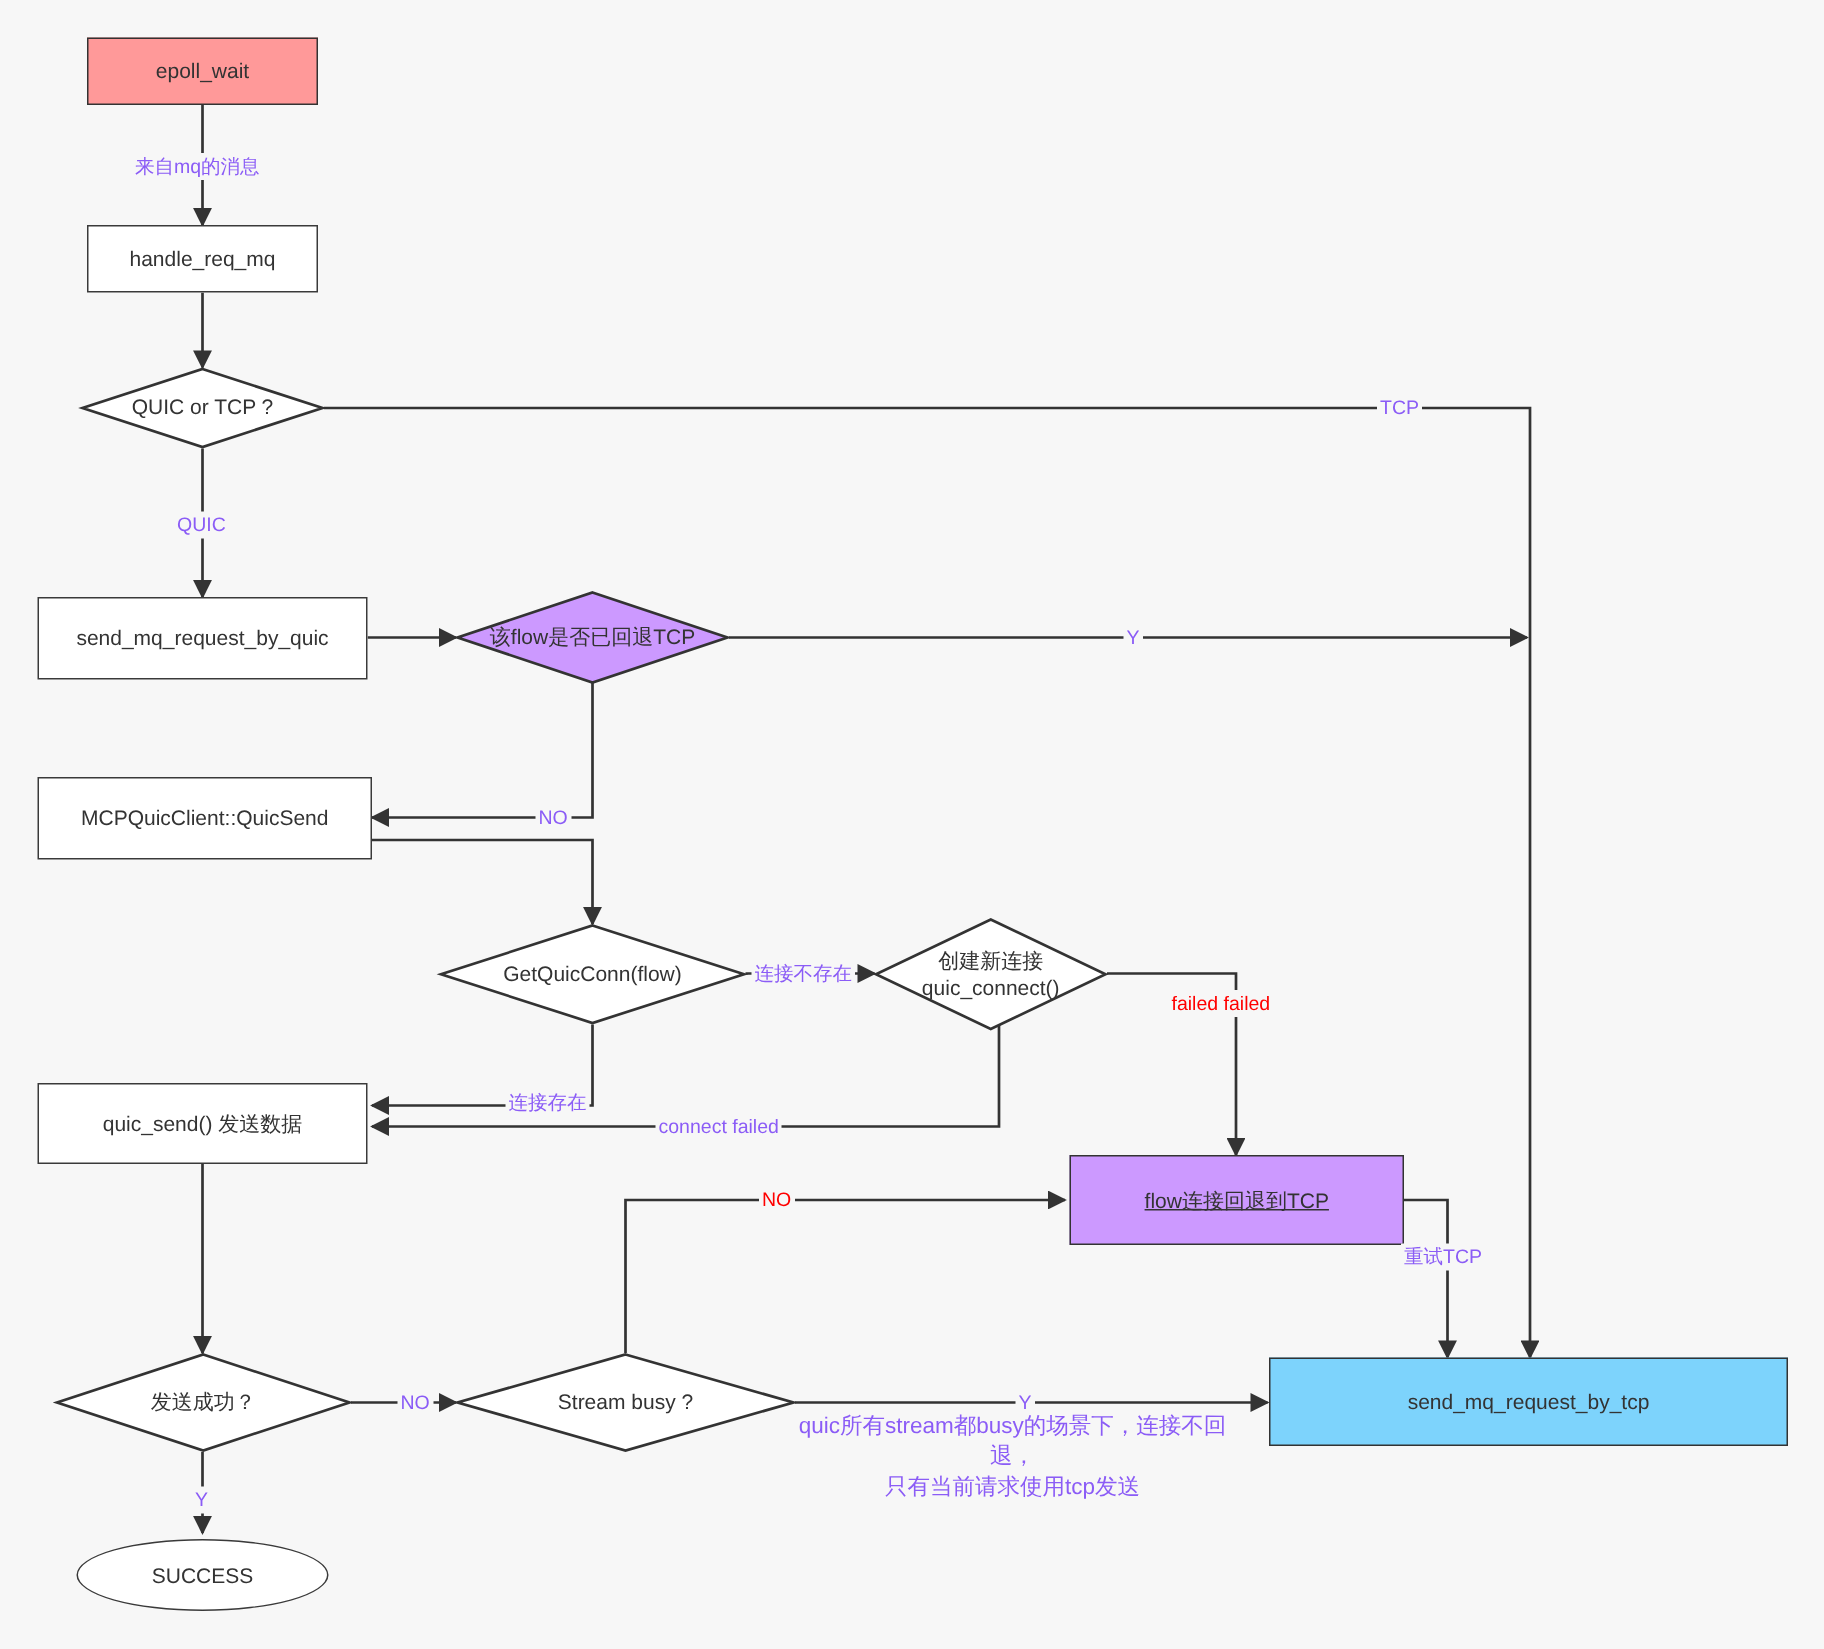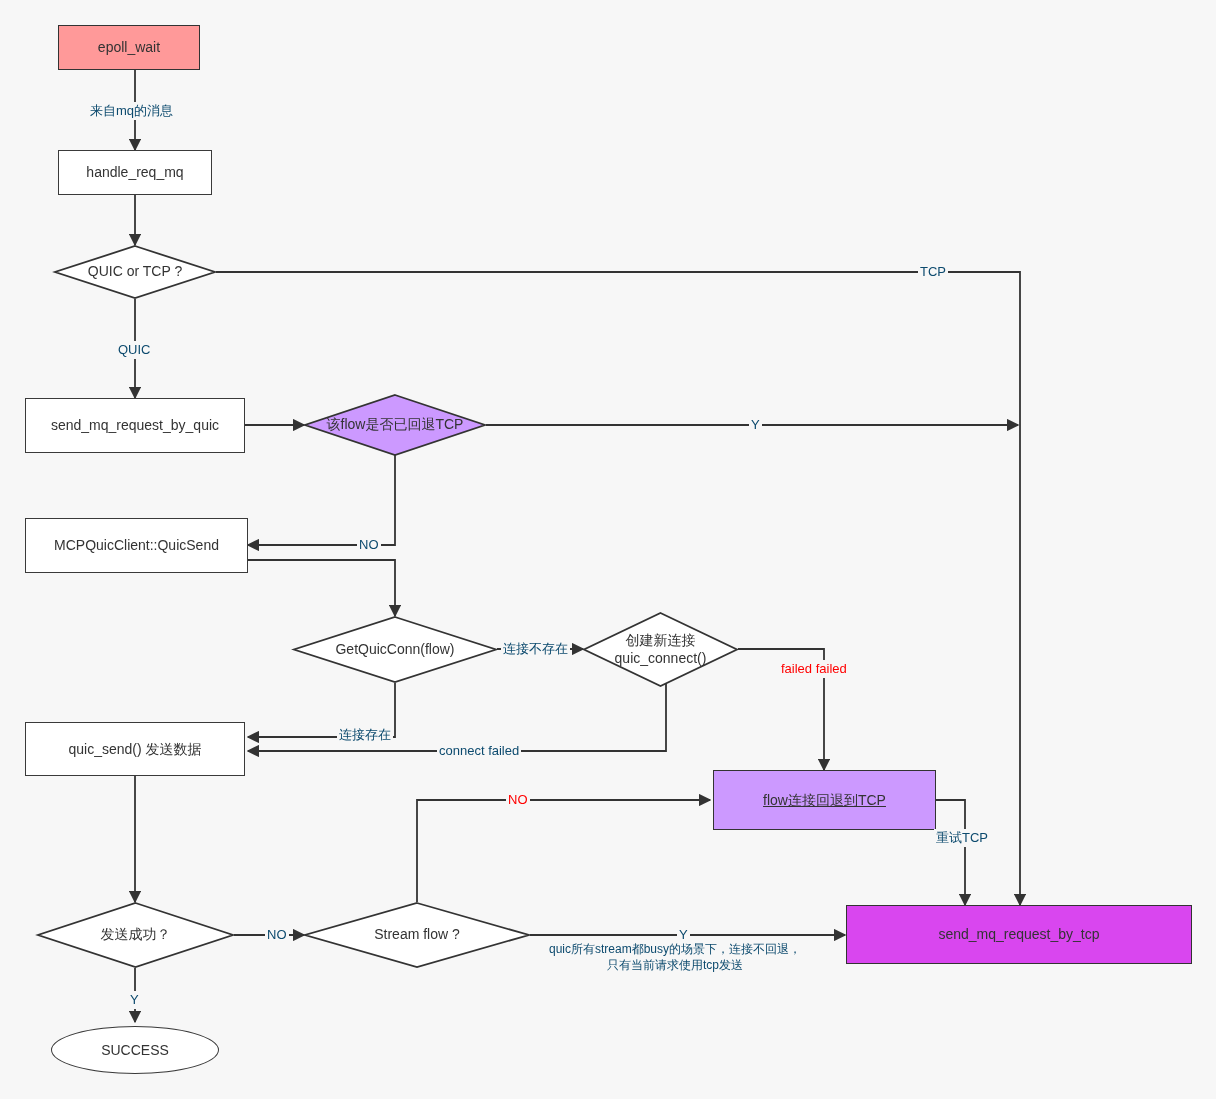--- a/index.html
+++ b/index.html
@@ -36,21 +36,21 @@
     text-align: center;
     font-size: 14px;
     line-height: 1.35;
     color: #333333;
   }
   .node.box {
     border: 1.6px solid #3a3a3a;
     background: #ffffff;
   }
   .node.box.fill-red   { background: #f99; border-color: #333; }
-  .node.box.fill-green { background: #d946ef; border-color: #333; }
+  .node.box.fill-green { background: #7dd3fc; border-color: #333; }
   .node.box.fill-purple{ background: #c9f; border-color: #333; text-decoration: underline; }
   .node.ellipse {
     border: 1.6px solid #3a3a3a;
     background: #ffffff;
     border-radius: 50%;
   }
   .diamond-wrap {
     position: absolute;
   }
   .diamond-wrap svg {
@@ -68,29 +68,29 @@
     text-align: center;
     font-size: 14px;
     line-height: 1.25;
     color: #333333;
     white-space: pre-line;
     pointer-events: none;
   }
   .edge-label {
     position: absolute;
     font-size: 13px;
-    color: #0c4a6e;
+    color: #8b5cf6;
     background: #f7f7f7;
     padding: 0 2px;
     white-space: pre-line;
     text-align: center;
     line-height: 1.35;
   }
   .edge-label.red { color: #ff0000; }
-  .edge-label.note { background: transparent; font-size: 12px; }
+  .edge-label.note { background: transparent; font-size: 15px; }
 </style>
 </head>
 <body>
 
 <div id="diagram-root">
 
   <svg id="edges" viewBox="0 0 1216 1099" xmlns="http://www.w3.org/2000/svg">
     <defs>
       <marker id="arrow" viewBox="0 0 10 10" refX="9" refY="5" markerWidth="7" markerHeight="7" orient="auto-start-reverse">
         <path d="M 0 0 L 10 5 L 0 10 z" fill="#333333"></path>
@@ -129,21 +129,21 @@
       <path d="M530,935 L845,935"></path>
 
       <path d="M936,800 L965,800 L965,905"></path>
 
       <path d="M135,968 L135,1022"></path>
 
       <path d="M216,272 L1020,272 L1020,905"></path>
     </g>
   </svg>
 
-  <div class="node box fill-red" style="left:58px; top:25px; width:142px; height:45px;text-align:center;">
+  <div class="node box fill-red" style="left:58px; top:25px; width:154px; height:45px;text-align:center;">
     <span>epoll_wait</span>
   </div>
 
   <div class="node box" style="left:58px; top:150px; width:154px; height:45px;">
     <span>handle_req_mq</span>
   </div>
 
   <div class="diamond-wrap" style="left:54px; top:245px; width:162px; height:54px;">
     <svg width="162" height="54" viewBox="0 0 162 54" xmlns="http://www.w3.org/2000/svg">
       <polygon points="81,1 161,27 81,53 1,27" fill="#ffffff" stroke="#333333" stroke-width="1.8"></polygon>
@@ -193,21 +193,21 @@
     <svg width="197" height="66" viewBox="0 0 197 66" xmlns="http://www.w3.org/2000/svg">
       <polygon points="98.5,1 196,33 98.5,65 1,33" fill="#ffffff" stroke="#333333" stroke-width="1.8"></polygon>
     </svg>
     <div class="diamond-label">发送成功？</div>
   </div>
 
   <div class="diamond-wrap" style="left:304px; top:902px; width:226px; height:66px;">
     <svg width="226" height="66" viewBox="0 0 226 66" xmlns="http://www.w3.org/2000/svg">
       <polygon points="113,1 225,33 113,65 1,33" fill="#ffffff" stroke="#333333" stroke-width="1.8"></polygon>
     </svg>
-    <div class="diamond-label">Stream flow ?</div>
+    <div class="diamond-label">Stream busy ?</div>
   </div>
 
   <div class="node box fill-green" style="left:846px; top:905px; width:346px; height:59px;">
     <span>send_mq_request_by_tcp</span>
   </div>
 
   <div class="node ellipse" style="left:51px; top:1026px; width:168px; height:48px;">
     <span>SUCCESS</span>
   </div>
 

